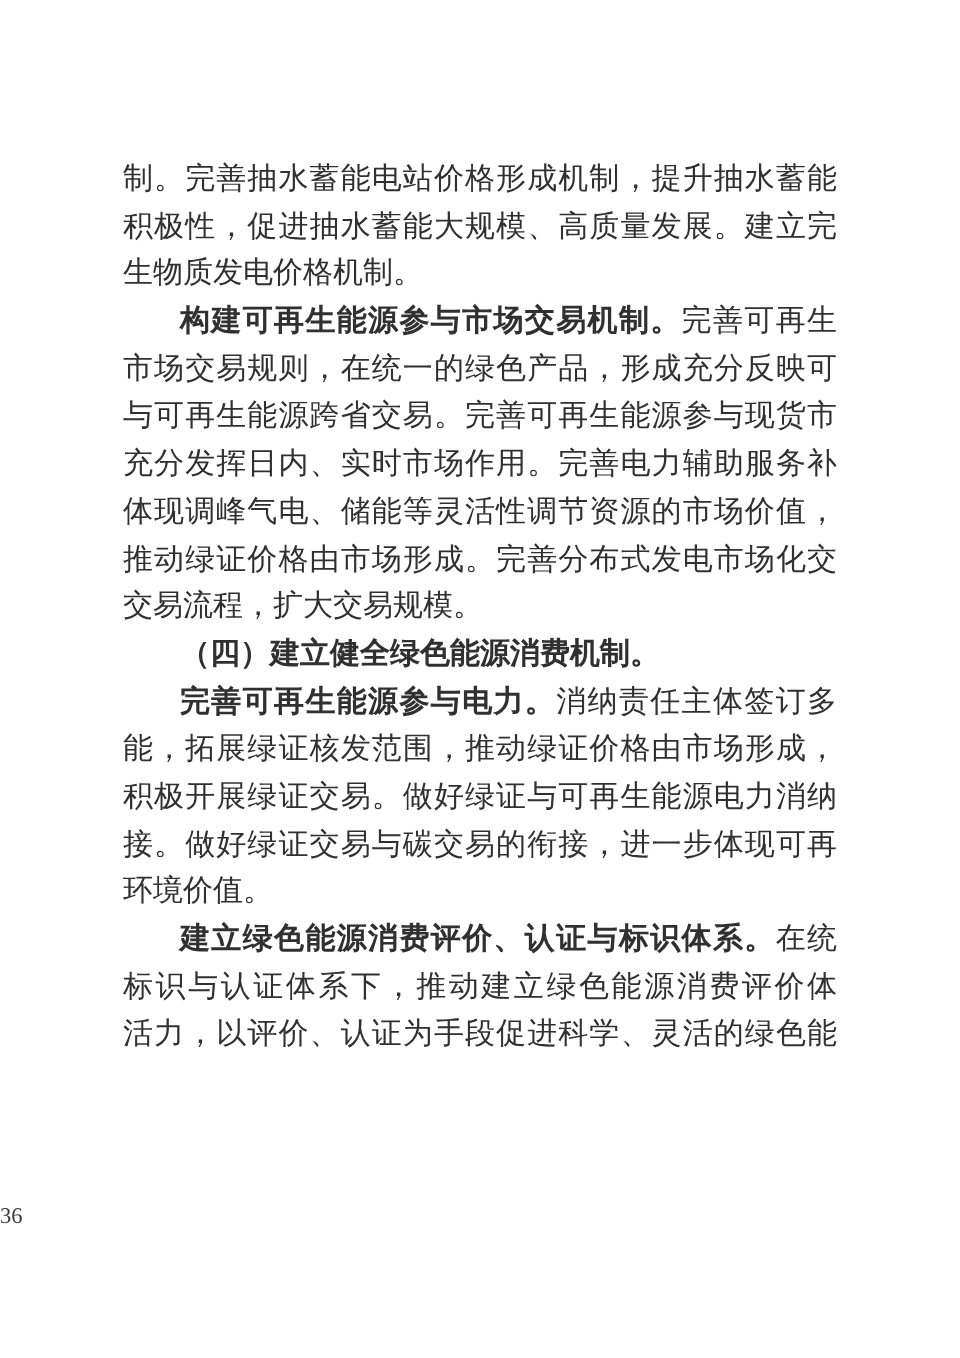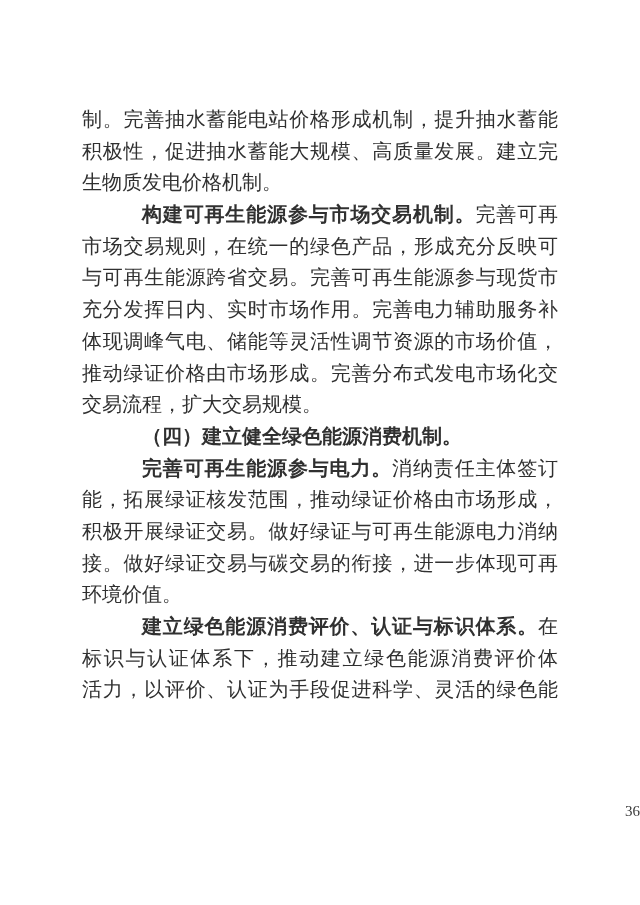--- a/index.html
+++ b/index.html
@@ -32,27 +32,27 @@
     overflow: hidden;
   }
   .line.full {
     text-align: justify;
     text-align-last: justify;
   }
   .line.indent {
     padding-left: 38px;
   }
   .seg { font-weight: normal; }
-  .seg.bold { font-weight: bold; margin-left: 22px; }
+  .seg.bold { font-weight: bold; }
   .page-number {
     position: absolute;
     left: 0;
     top: 800px;
     width: 100%;
-    text-align: right;
+    text-align: left;
     font-size: 15px;
     line-height: 22px;
     color: #3a3a3a;
   }
 </style>
 </head>
 <body>
 
 <div class="page">
   <div class="text-block">

